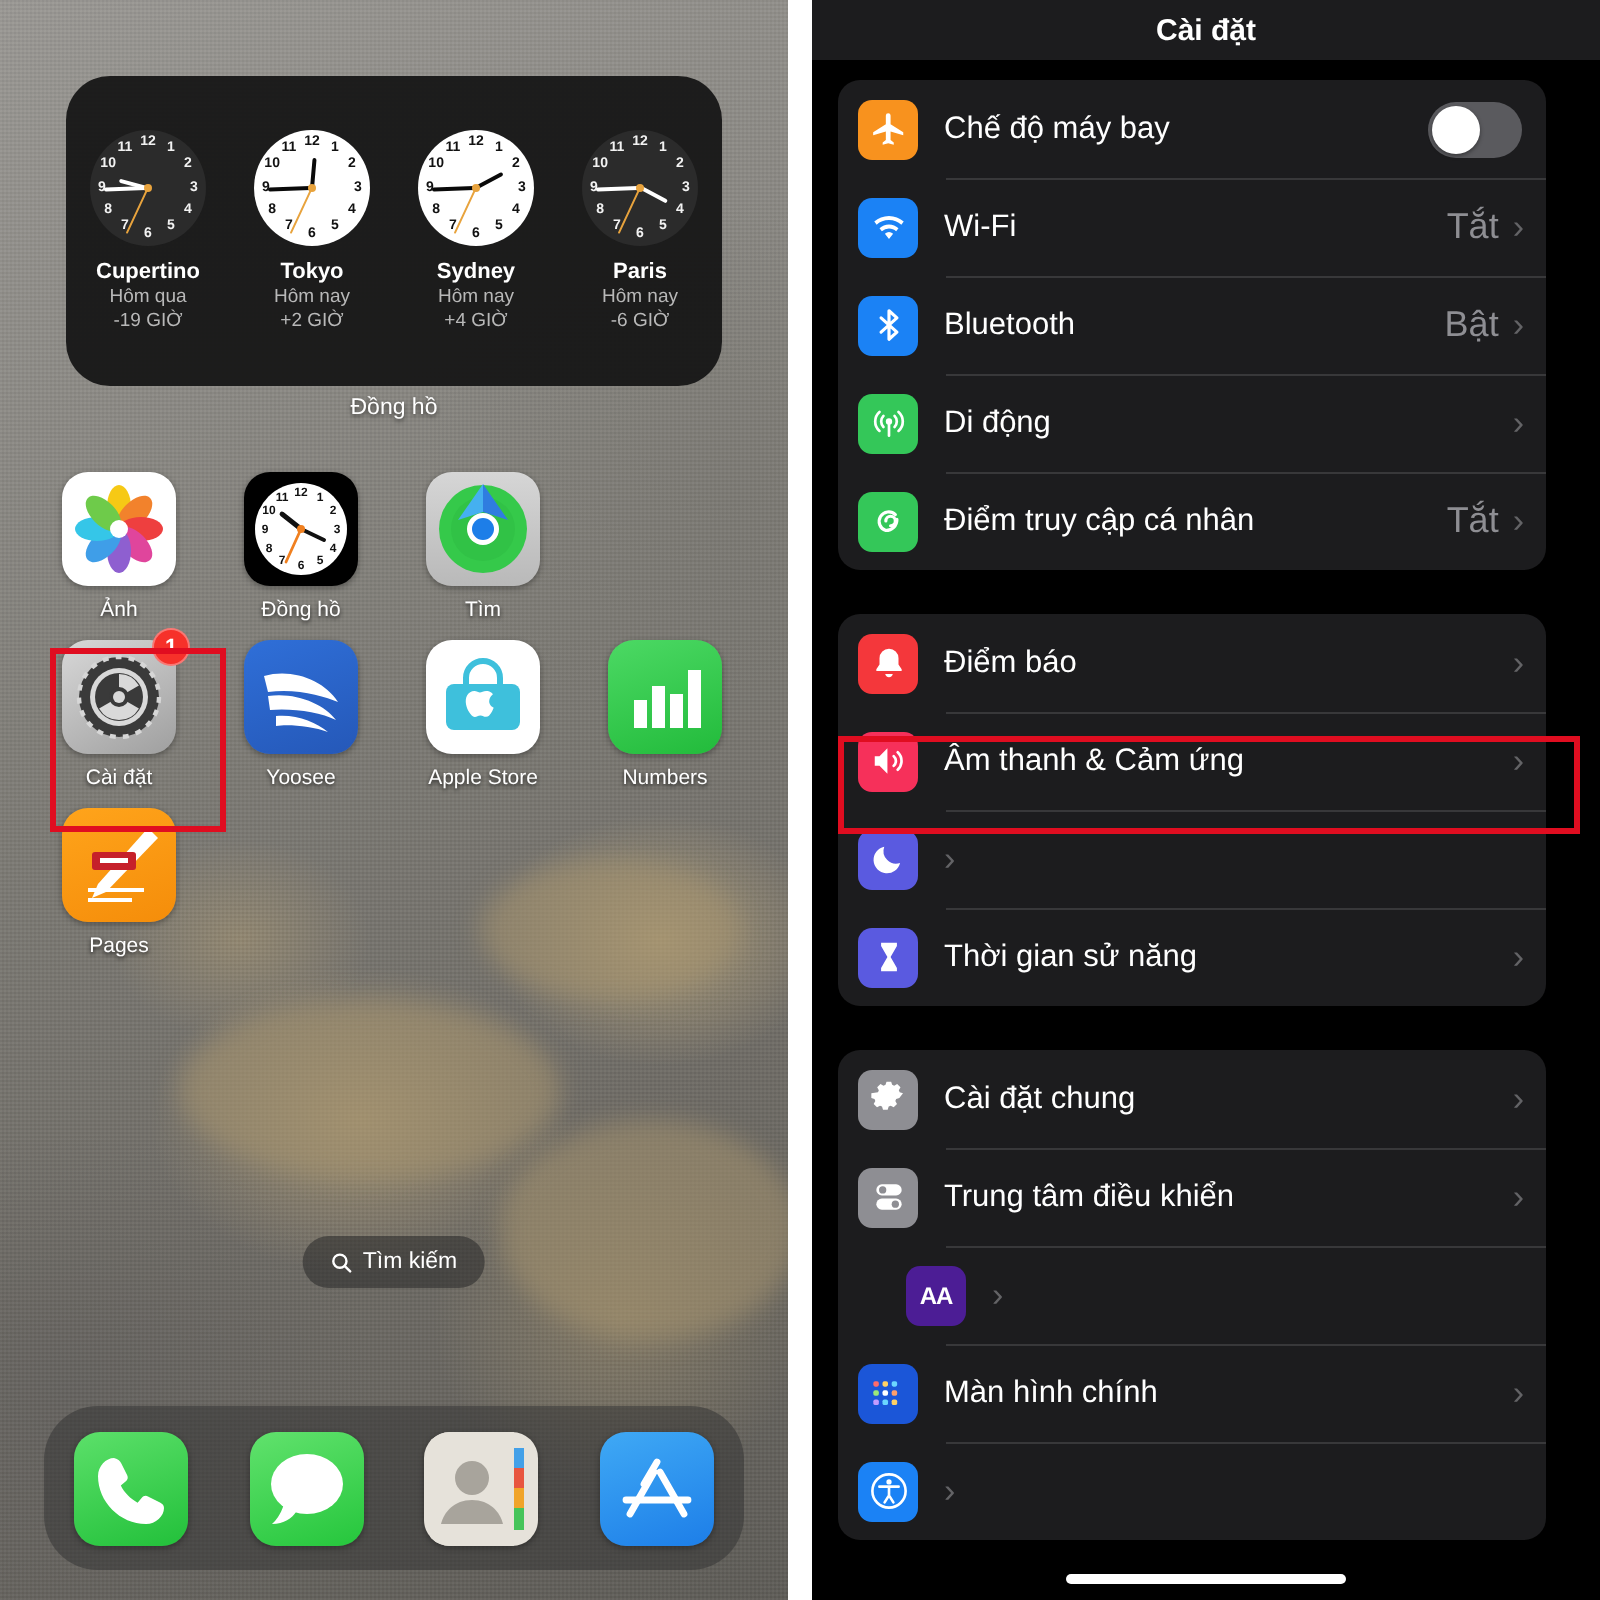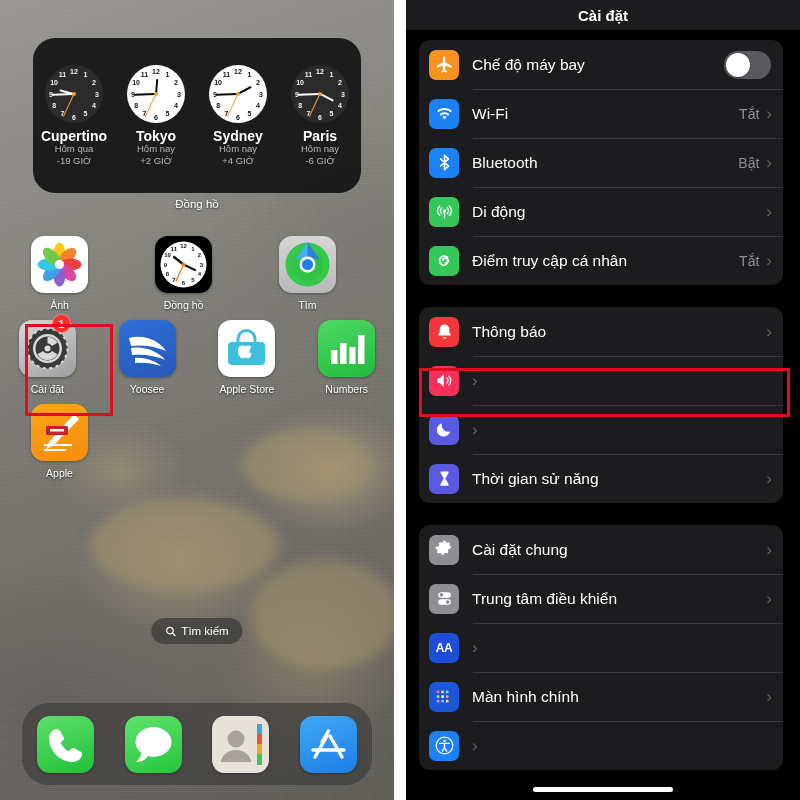--- a/index.html
+++ b/index.html
@@ -66,31 +66,31 @@
   }
   .hand.hour  { width: 2.4px; height: 15px; margin-left: -1.2px; margin-top: -15px; }
   .hand.min   { width: 2px;   height: 22px; margin-left: -1px;   margin-top: -22px; }
   .hand.sec   { width: 1.4px; height: 25px; margin-left: -.7px;  margin-top: -25px; background: #e8a33d; }
   .light .hand.hour, .light .hand.min { background: #0a0a0a; }
   .dark  .hand.hour, .dark  .hand.min { background: #ffffff; }
   .pin {
     position: absolute; left: 50%; top: 50%; width: 4px; height: 4px;
     margin: -2px 0 0 -2px; border-radius: 50%; background: #e8a33d;
   }
-  .city { color: #fff; font-size: 14px; font-weight: 700; line-height: 14px; }
+  .city { color: #fff; font-size: 11px; font-weight: 700; line-height: 14px; }
   .sub  { color: #b8b8b8; font-size: 9.5px; line-height: 12px; }
   .widget-label {
     position: absolute; left: 33px; top: 198px; width: 328px;
     text-align: center; color: #fff; font-size: 11.5px;
     text-shadow: 0 1px 2px rgba(0,0,0,.6);
   }
 
   
   .grid { position: absolute; left: 14px; top: 228px; width: 366px; }
-  .row { display: flex; gap: 33px; }
+  .row { display: flex; }
   .app { width: 91px; text-align: center; position: relative; padding-top: 8px; }
   .app-icon {
     width: 57px; height: 57px; border-radius: 13px; margin: 0 auto;
     position: relative; overflow: hidden;
     box-shadow: 0 1px 3px rgba(0,0,0,.35);
   }
   .app-name {
     margin-top: 6px; color: #fff; font-size: 10.5px; line-height: 13px;
     text-shadow: 0 1px 2px rgba(0,0,0,.75);
   }
@@ -146,38 +146,38 @@
   #settings {
     position: absolute; left: 406px; top: 0; width: 394px; height: 800px;
     background: #000; overflow: hidden;
   }
   .nav-bar {
     height: 30px; background: #1c1c1e;
     display: flex; align-items: center; justify-content: center;
     color: #fff; font-size: 15px; font-weight: 700;
     position: relative; z-index: 2;
   }
-  .s-scroll { padding: 10px 17px 0 13px; }
+  .s-scroll { padding: 10px 27px 0 13px; }
   .s-group {
     background: #1c1c1e; border-radius: 11px; overflow: hidden; margin-bottom: 22px;
   }
   .s-row {
     display: flex; align-items: center; height: 49px; padding-left: 10px; position: relative;
   }
   .s-row + .s-row:before {
     content: ""; position: absolute; left: 54px; right: 0; top: 0; height: 1px;
     background: #38383a;
   }
   .s-icon {
     width: 30px; height: 30px; border-radius: 7px; flex: 0 0 30px;
     display: flex; align-items: center; justify-content: center;
     color: #fff; margin-right: 13px;
   }
   .s-label { color: #fff; font-size: 15.5px; flex: 1; }
-  .s-value { color: #8e8e93; font-size: 14px; margin-right: 7px; }
+  .s-value { color: #8e8e93; font-size: 18px; margin-right: 7px; }
   .chev { color: #636366; font-size: 17px; margin-right: 11px; line-height: 1; font-weight: 300; }
   .toggle {
     width: 47px; height: 28px; border-radius: 14px; background: #5a5a5e;
     position: relative; margin-right: 12px; flex: 0 0 47px;
   }
   .toggle .knob {
     position: absolute; top: 2px; left: 2px; width: 24px; height: 24px;
     border-radius: 50%; background: #fff; box-shadow: 0 1px 2px rgba(0,0,0,.4);
   }
   .home-ind {
@@ -425,21 +425,21 @@
         <div class="app">
           <div class="app-icon ic-pages">
             <svg viewBox="0 0 57 57" width="57" height="57">
               <path d="M43 10 L48 15 L22 42 L15 45 L18 38 Z" fill="#fff"></path>
               <rect x="15" y="22" width="22" height="9" rx="1.5" fill="#c6202a"></rect>
               <rect x="19" y="25" width="14" height="2.5" fill="#fff"></rect>
               <rect x="13" y="40" width="28" height="2" fill="#fff"></rect>
               <rect x="13" y="45" width="22" height="2" fill="#fff"></rect>
             </svg>
           </div>
-          <div class="app-name">Apple</div>
+          <div class="app-name">Pages</div>
         </div>
       </div>
     </div>
 
     <div class="search-pill">
       <svg width="11" height="11" viewBox="0 0 12 12">
         <circle cx="5" cy="5" r="3.6" fill="none" stroke="#fff" stroke-width="1.3"></circle>
         <line x1="7.7" y1="7.7" x2="10.6" y2="10.6" stroke="#fff" stroke-width="1.3" stroke-linecap="round"></line>
       </svg>
       <span>Tìm kiếm</span>
@@ -548,30 +548,31 @@
         </div>
       </div>
 
       <div class="s-group">
         <div class="s-row">
           <div class="s-icon" style="background:#f4373b">
             <svg width="19" height="19" viewBox="0 0 24 24" fill="#fff">
                 <path d="M12 3a6 6 0 0 0-6 6v4l-2 3v1h16v-1l-2-3V9a6 6 0 0 0-6-6zm0 18a2.5 2.5 0 0 0 2.4-2h-4.8A2.5 2.5 0 0 0 12 21z"></path>
               </svg>
           </div>
-          <div class="s-label">Thông báo</div>
+          <div class="s-label">Điểm báo</div>
           <div class="chev">›</div>
         </div>
         <div class="s-row">
           <div class="s-icon" style="background:#f6305a">
             <svg width="19" height="19" viewBox="0 0 24 24" fill="#fff">
                 <path d="M11 4L6 9H3v6h3l5 5z"></path>
                 <path d="M15 9a4 4 0 0 1 0 6M17.5 6.5a7.5 7.5 0 0 1 0 11" fill="none" stroke="#fff" stroke-width="1.7" stroke-linecap="round"></path>
               </svg>
           </div>
+          <div class="s-label">Âm thanh &amp; Cảm ứng</div>
           <div class="chev">›</div>
         </div>
         <div class="s-row">
           <div class="s-icon" style="background:#5a5ae0">
             <svg width="19" height="19" viewBox="0 0 24 24" fill="#fff">
                 <path d="M19 14.5A8 8 0 0 1 9 4.2 8.5 8.5 0 1 0 19 14.5z"></path>
               </svg>
           </div>
           <div class="chev">›</div>
         </div>
@@ -602,21 +603,21 @@
                 <rect x="4" y="4" width="16" height="7" rx="3.5" fill="#fff"></rect>
                 <circle cx="8" cy="7.5" r="2.3" fill="#8e8e93"></circle>
                 <rect x="4" y="13" width="16" height="7" rx="3.5" fill="#fff"></rect>
                 <circle cx="16" cy="16.5" r="2.3" fill="#8e8e93"></circle>
               </svg>
           </div>
           <div class="s-label">Trung tâm điều khiển</div>
           <div class="chev">›</div>
         </div>
         <div class="s-row">
-          <div class="s-icon" style="background:#1d4ed8;font-size:12px;font-weight:700;letter-spacing:-.5px;">AA</div>
+          <div class="s-icon" style="background:#4c1d95;font-size:12px;font-weight:700;letter-spacing:-.5px;margin-left:24px;">AA</div>
           <div class="chev">›</div>
         </div>
         <div class="s-row">
           <div class="s-icon" style="background:#1b56d8">
             <svg width="22" height="22" viewBox="0 0 24 24">
               <g>
                 <rect x="4" y="5" width="3" height="3" rx="1" fill="#ff6b6b"></rect>
                 <rect x="9" y="5" width="3" height="3" rx="1" fill="#ffd166"></rect>
                 <rect x="14" y="5" width="3" height="3" rx="1" fill="#6bd6ff"></rect>
                 <rect x="4" y="10" width="3" height="3" rx="1" fill="#9be87a"></rect>

